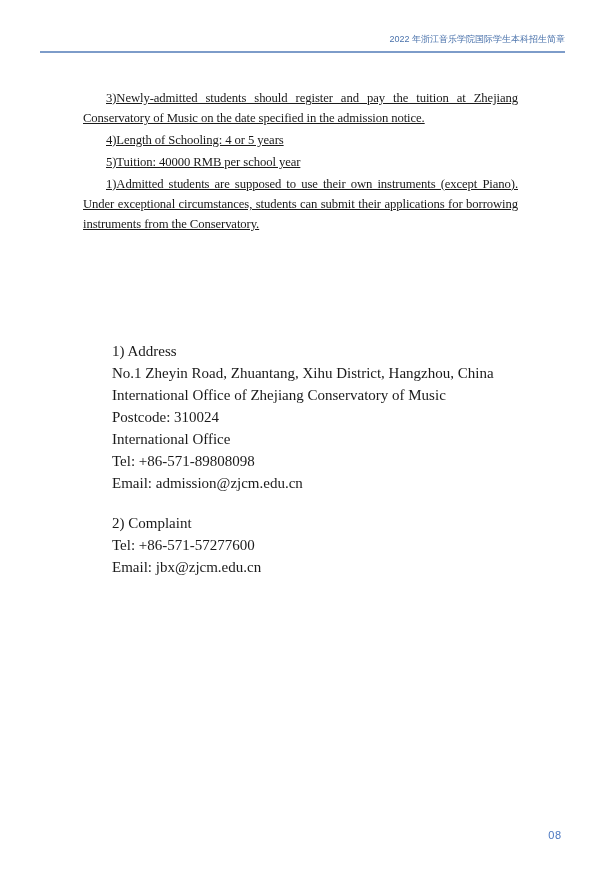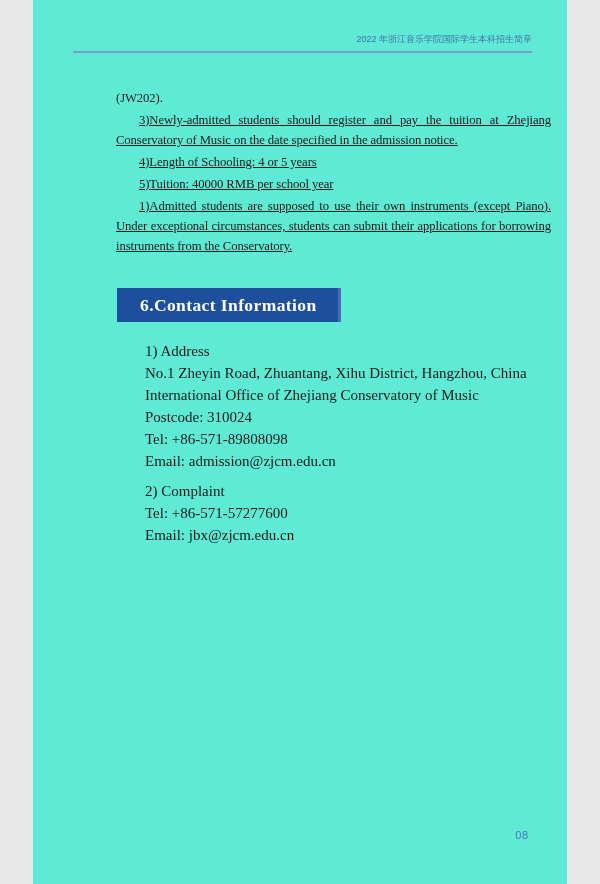--- a/index.html
+++ b/index.html
@@ -5,22 +5,22 @@
   :root{
     --section-heading-bg:#1e4f9d;
     --header-text:#4a72ab;
     --header-rule:#7d9cc9;
     --page-number:#4a77c0;
     --body-text:#1a1a1a;
   }
   html,body{margin:0;padding:0;background:#e8e8e8;}
   .page{
     position:relative;
-    width:534px;height:884px;
-    background:#5eead4;
+    width:600px;height:884px;
+    background:#ffffff;
     overflow:hidden;
     font-family:"Liberation Serif", serif;
     color:var(--body-text);
     margin:0 auto;
   }
   .header-title{
     position:absolute;
     top:33px;right:35px;
     font-family:"Liberation Sans", sans-serif;
     font-size:9px;
@@ -60,58 +60,55 @@
     letter-spacing:0.4px;
     white-space:nowrap;
   }
   .contact{
     position:absolute;
     left:112px;top:340px;width:400px;
     font-size:15px;
     line-height:22px;
   }
   .contact .contact-line{white-space:nowrap;}
-  .complaint-block{margin-top:8px;}
+  .complaint-block{margin-top:18px;}
   .page-number{
     position:absolute;
     right:38px;top:829px;
     font-family:"Liberation Sans", sans-serif;
     font-size:11px;
     letter-spacing:0.8px;
     color:var(--page-number);
   }
 </style>
 </head>
 <body>
 
 <div class="page">
 
   <div class="header-title">2022 年浙江音乐学院国际学生本科招生简章</div>
 
   <div class="header-rule"></div>
 
   <div class="body-text">
-    <p class="para">(JW202).</p>
     <p class="para indent">3)Newly-admitted students should register and pay the tuition at Zhejiang Conservatory of Music on the date specified in the admission notice.</p>
     <p class="para indent">4)Length of Schooling: 4 or 5 years</p>
     <p class="para indent">5)Tuition: 40000 RMB per school year</p>
     <p class="para indent">1)Admitted students are supposed to use their own instruments (except Piano). Under exceptional circumstances, students can submit their applications for borrowing instruments from the Conservatory.</p>
   </div>
 
-  <div class="section-heading">
-    <span>6.Contact Information</span>
-  </div>
 
   <div class="contact">
 
     <div class="address-block">
       <div class="contact-line">1) Address</div>
       <div class="contact-line">No.1 Zheyin Road, Zhuantang, Xihu District, Hangzhou, China</div>
       <div class="contact-line">International Office of Zhejiang Conservatory of Music</div>
       <div class="contact-line">Postcode: 310024</div>
+      <div class="contact-line">International Office</div>
       <div class="contact-line">Tel: +86-571-89808098</div>
       <div class="contact-line">Email: admission@zjcm.edu.cn</div>
     </div>
 
     <div class="complaint-block">
       <div class="contact-line">2) Complaint</div>
       <div class="contact-line">Tel: +86-571-57277600</div>
       <div class="contact-line">Email: jbx@zjcm.edu.cn</div>
     </div>
 

